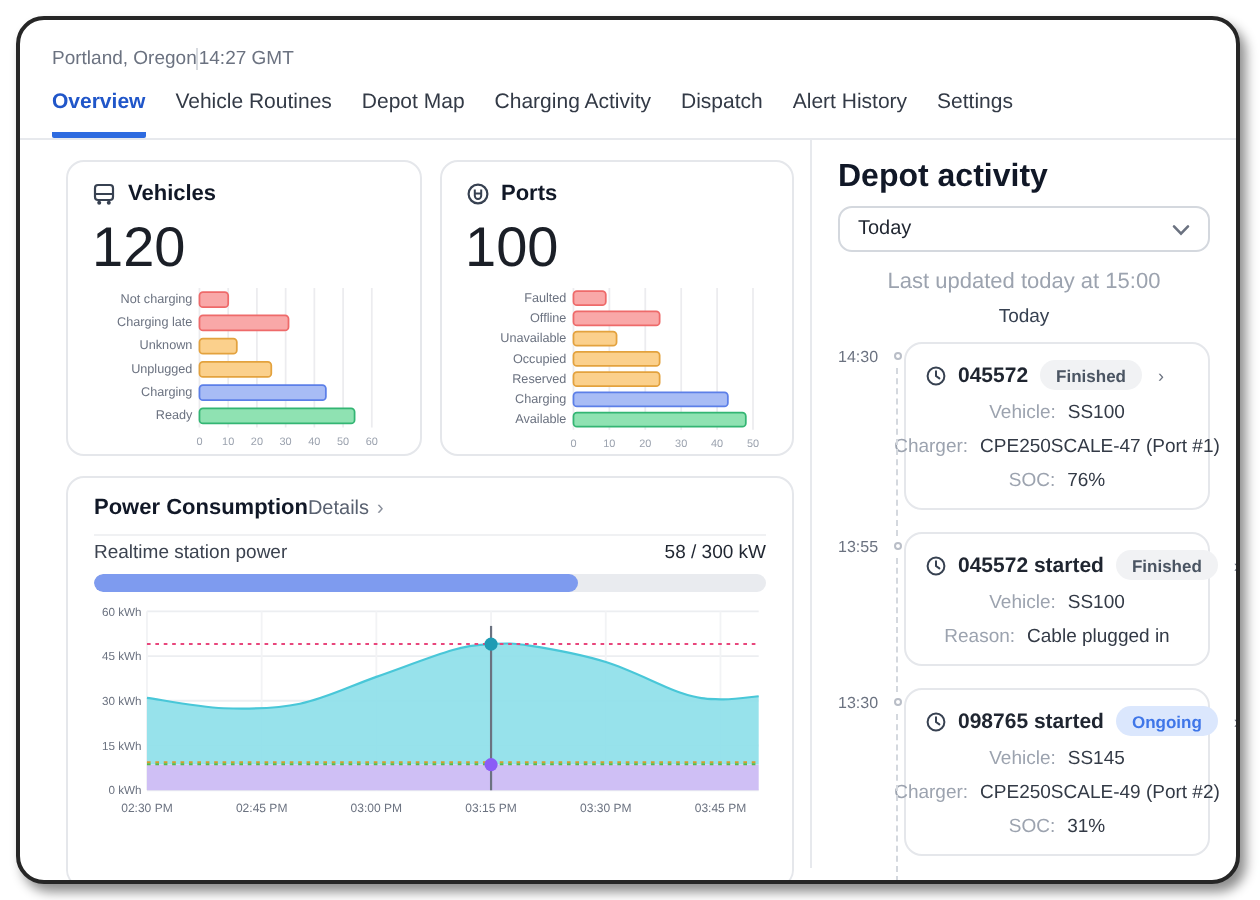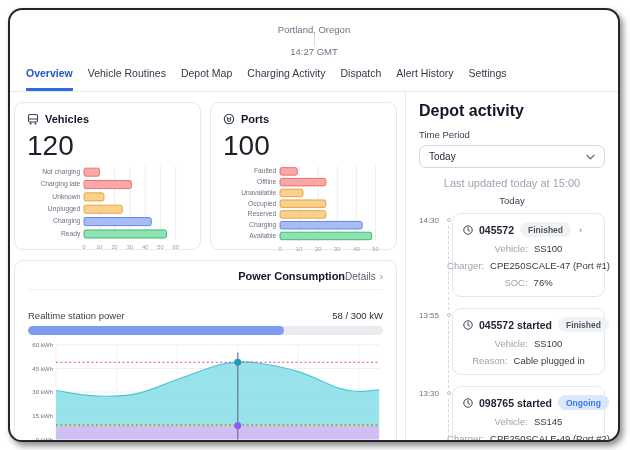--- a/index.html
+++ b/index.html
@@ -7,42 +7,42 @@
   .frame {
     position:absolute; left:8px; top:8px; width:612px; height:434px;
     background:#fff; border:2px solid #262626; border-radius:14px;
     box-shadow:3px 4px 6px rgba(0,0,0,.45); overflow:hidden;
   }
   
   .hdr { padding:10px 16px 0 16px; }
   .hdr-top { display:flex; align-items:center; gap:7px; }
   .site-name { font-size:12.5px; font-weight:700; color:#111827; }
   .ems-badge { background:#d3f5e3; color:#1d9e5f; font-size:8.5px; font-weight:600; padding:2.5px 8px; border-radius:999px; }
-  .hdr-sub { display:flex; align-items:center; gap:0; margin-top:4px; font-size:9.5px; color:#6b7280;flex-direction:column; }
+  .hdr-sub { display:flex; align-items:center; gap:0; margin-top:4px; font-size:9.5px; color:#6b7280; }
   .vdiv { width:1px; height:11px; background:#d7dadf; }
   
   .tabs { display:flex; gap:15px; padding:10px 16px 0 16px; border-bottom:1px solid #e7e9ed; }
   .tab { font-size:10.5px; color:#333a46; padding-bottom:9px; cursor:pointer; }
   .tab.active { color:#2056c9; font-weight:700; border-bottom:3px solid #2e6be0; border-radius:1px; }
   
   .content { display:flex; height:364px; }
-  .main { flex:1; padding:10px 8px 0 4px; min-width:0; }
+  .main { flex:1; padding:10px 8px 0 23px; min-width:0; }
   .cards-row { display:flex; gap:9px; }
   .card { background:#fff; border:1px solid #e5e7eb; border-radius:9px; padding:10px 12px; }
   .stat-card { flex:1; height:148px; }
   .card-title-row { display:flex; align-items:center; gap:6px; }
   .card-title { font-size:11px; font-weight:700; color:#111827; }
   .stat-total { font-size:28px; font-weight:400; color:#1b1f27; margin-top:5px; }
   .stat-card svg.bar { display:block; margin-top:4px; width:100%; }
   
   .power-card { margin-top:10px; height:206px; padding:9px 13px; }
-  .power-head { display:flex; justify-content:flex-end; align-items:center; padding-bottom:7px; border-bottom:1px solid #f0f1f3; }
+  .power-head { display:flex; justify-content:flex-start; align-items:center; padding-bottom:7px; border-bottom:1px solid #f0f1f3; }
   .details-link { font-size:10px; color:#596170; cursor:pointer; display:flex; align-items:center; gap:4px; }
   .chev { color:#8a909c; font-size:10px; }
-  .rt-row { display:flex; justify-content:space-between; margin-top:20px; font-size:9.5px; color:#3c4350;text-align:right; }
+  .rt-row { display:flex; justify-content:space-between; margin-top:3px; font-size:9.5px; color:#3c4350;text-align:right; }
   .rt-val { color:#1f2530; }
   .prog-track { margin-top:5px; height:9px; background:#e9ebef; border-radius:5px; overflow:hidden; }
   .prog-fill { height:100%; background:#7e9bef; border-radius:5px; }
   .area-wrap { margin-top:6px; }
   
   .panel { width:213px; border-left:1px solid #e7e9ed; padding:10px 13px 0 13px; }
   .panel-title { font-size:16px; font-weight:700; color:#111827; }
   .tp-label { font-size:9.5px; color:#374151; margin-top:9px; }
   .select { margin-top:5px; height:23px; border:1px solid #d4d8de; border-radius:7px; display:flex; align-items:center; justify-content:space-between; padding:0 9px; font-size:10px; color:#1f2530; cursor:pointer; background:#fff; }
   .updated { text-align:center; font-size:11px; color:#9ca3af; margin-top:9px; }
@@ -223,21 +223,20 @@
               <circle cx="217.4375" cy="87.95333333333333" r="3.6" fill="#8b5cf6"></circle>
             </svg>
         </div>
 
       </div>
 
     </div>
 
     <div class="panel">
       <div class="panel-title">Depot activity</div>
-      <div class="tp-label">Time Period</div>
       <div class="select">
         <span>Today</span>
         <svg class="icon-svg" width="9" height="6" viewBox="0 0 9 6">
             <path d="M1 1.2 4.5 4.8 8 1.2" fill="none" stroke="#6b7280" stroke-width="1.3" stroke-linecap="round"></path>
           </svg>
       </div>
       <div class="updated">Last updated today at 15:00</div>
       <div class="day-label">Today</div>
       <div id="timeline">
           <div class="tl-entry">

